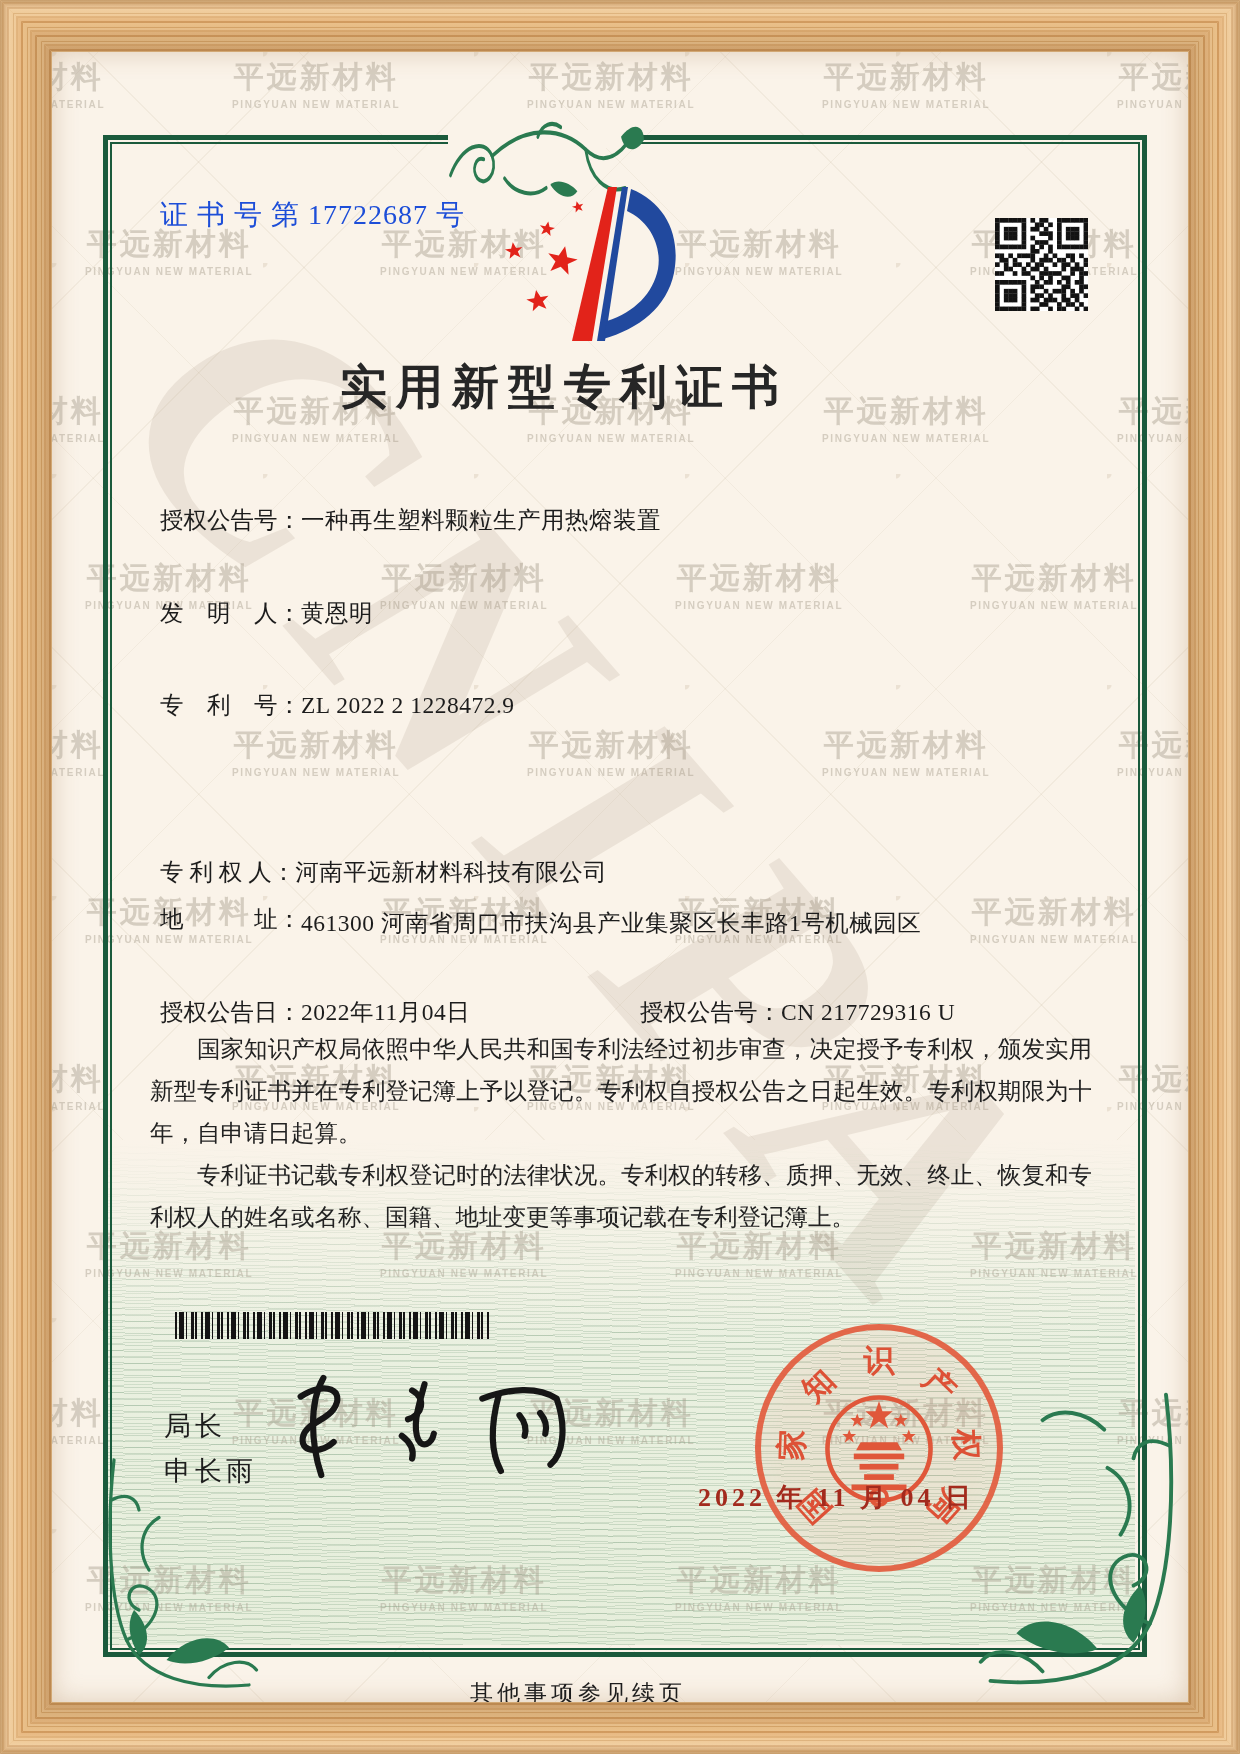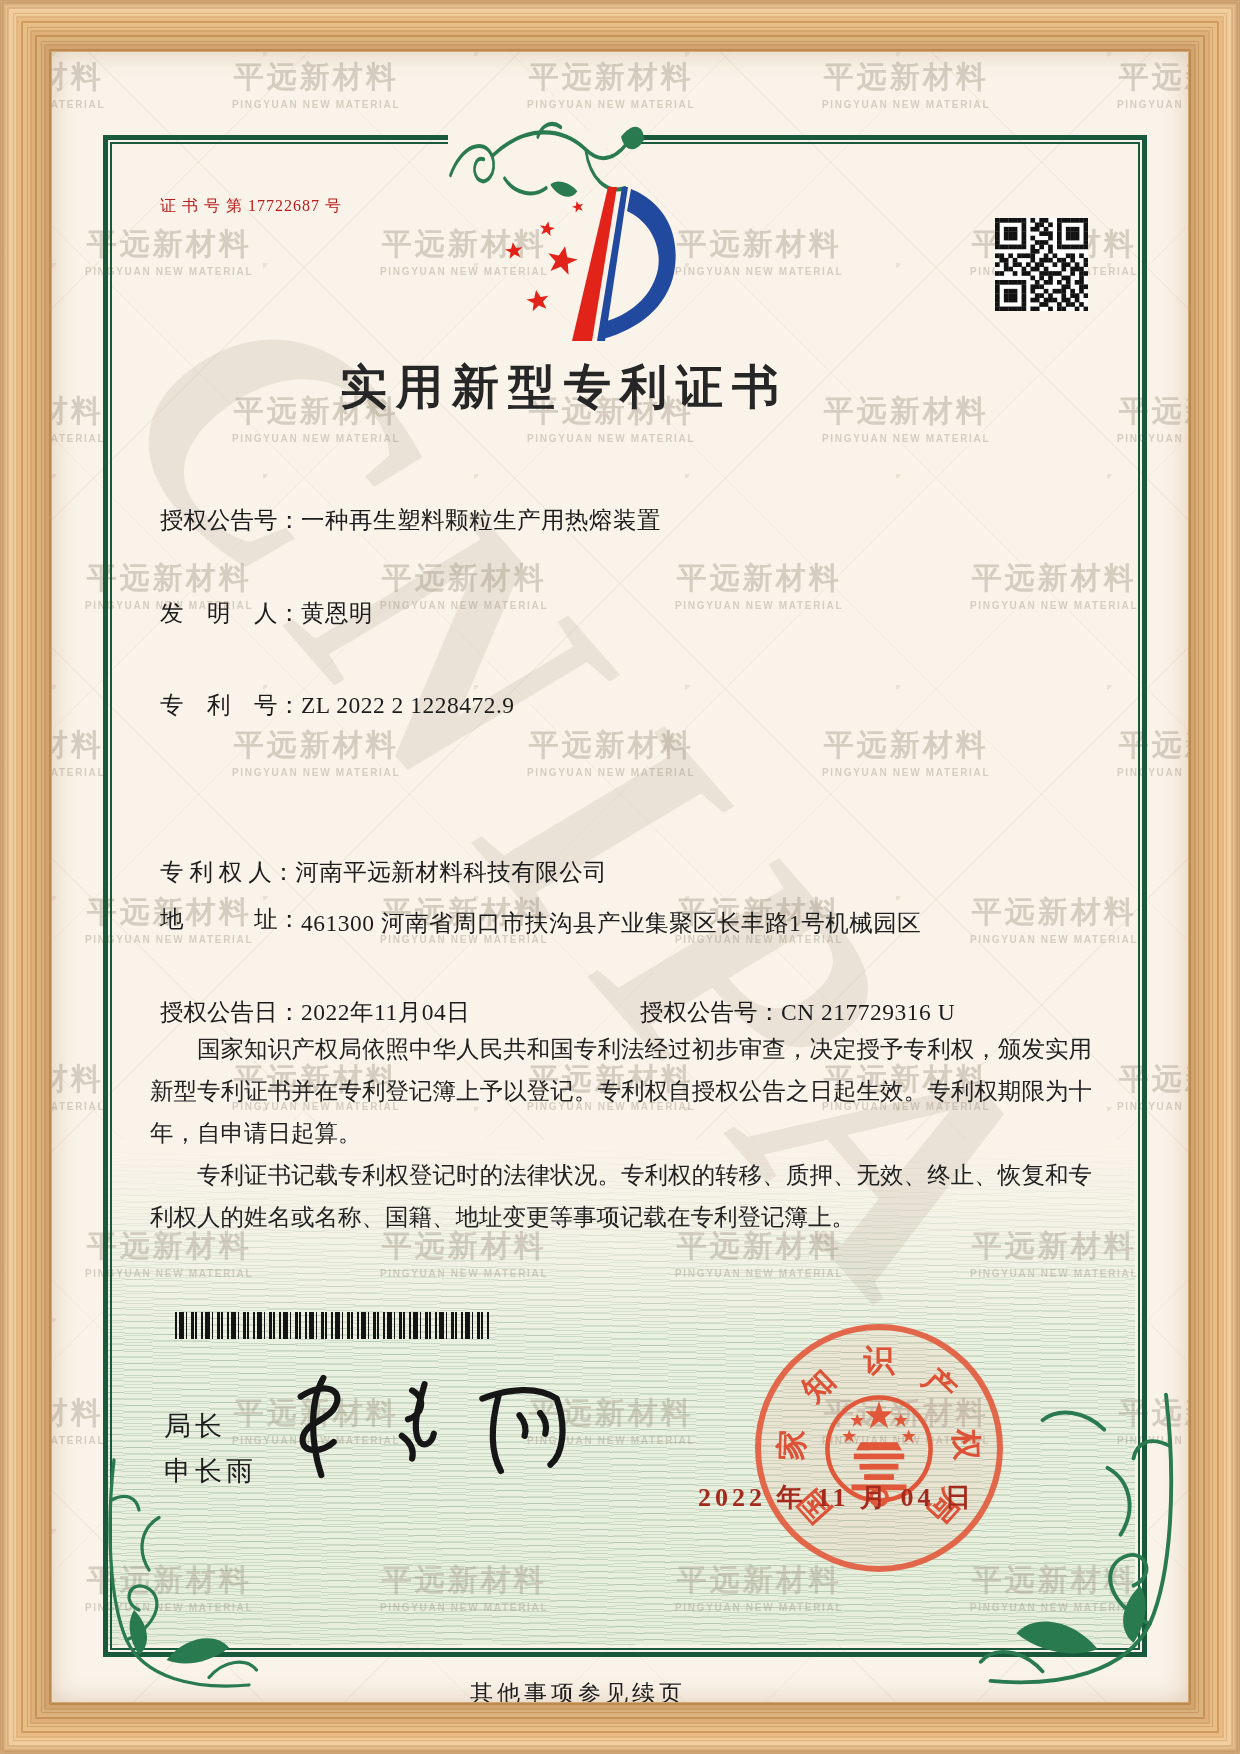--- a/index.html
+++ b/index.html
@@ -47,21 +47,21 @@
     font-family:"Liberation Serif","DejaVu Serif",serif;pointer-events:none;}
   
   .green-border{position:absolute;left:51px;top:83px;width:1034px;height:1512px;border:5px solid #1a5a3c;}
   .green-border-inner{position:absolute;inset:2px;border:2px solid #1a5a3c;}
   .orn{position:absolute;pointer-events:none;}
   .orn-top-patch{left:396px;top:78px;width:186px;height:18px;background:#faf3e9;}
   .orn-top{left:386px;top:56px;width:208px;height:112px;}
   .orn-bl{left:42px;top:1398px;width:200px;height:250px;}
   .orn-br{left:880px;top:1330px;width:260px;height:318px;transform:scaleX(-1);}
   
-  .cert-no{position:absolute;left:108px;top:144px;font-size:16px;color:#b91c1c;letter-spacing:1px;font-family:Liberation Serif, serif;}
+  .cert-no{position:absolute;left:108px;top:144px;font-size:28px;color:#1d4ed8;letter-spacing:1px;font-family:Liberation Serif, serif;}
   .logo{position:absolute;left:428px;top:128px;width:200px;height:172px;}
   .qr{position:absolute;left:943px;top:166px;width:93px;height:93px;background:#fff;}
   .title{position:absolute;left:0;top:304px;width:1136px;text-align:center;transform:translateX(-56px);
     font-size:47px;font-weight:bold;letter-spacing:9px;color:#262626;}
   .row{position:absolute;left:108px;font-size:23.5px;color:#1c1c1c;}
   .row .lab{white-space:pre;}
   .row .val{letter-spacing:.5px;}
   .row-addr .val{display:inline-block;width:655px;vertical-align:top;line-height:40px;}
   .r1{top:452px}.r2{top:545px}.r3{top:637px}.r4{top:729px}.r5{top:804px}.r6{top:851px}
   .r7{top:944px}.r8{top:944px;left:588px}

